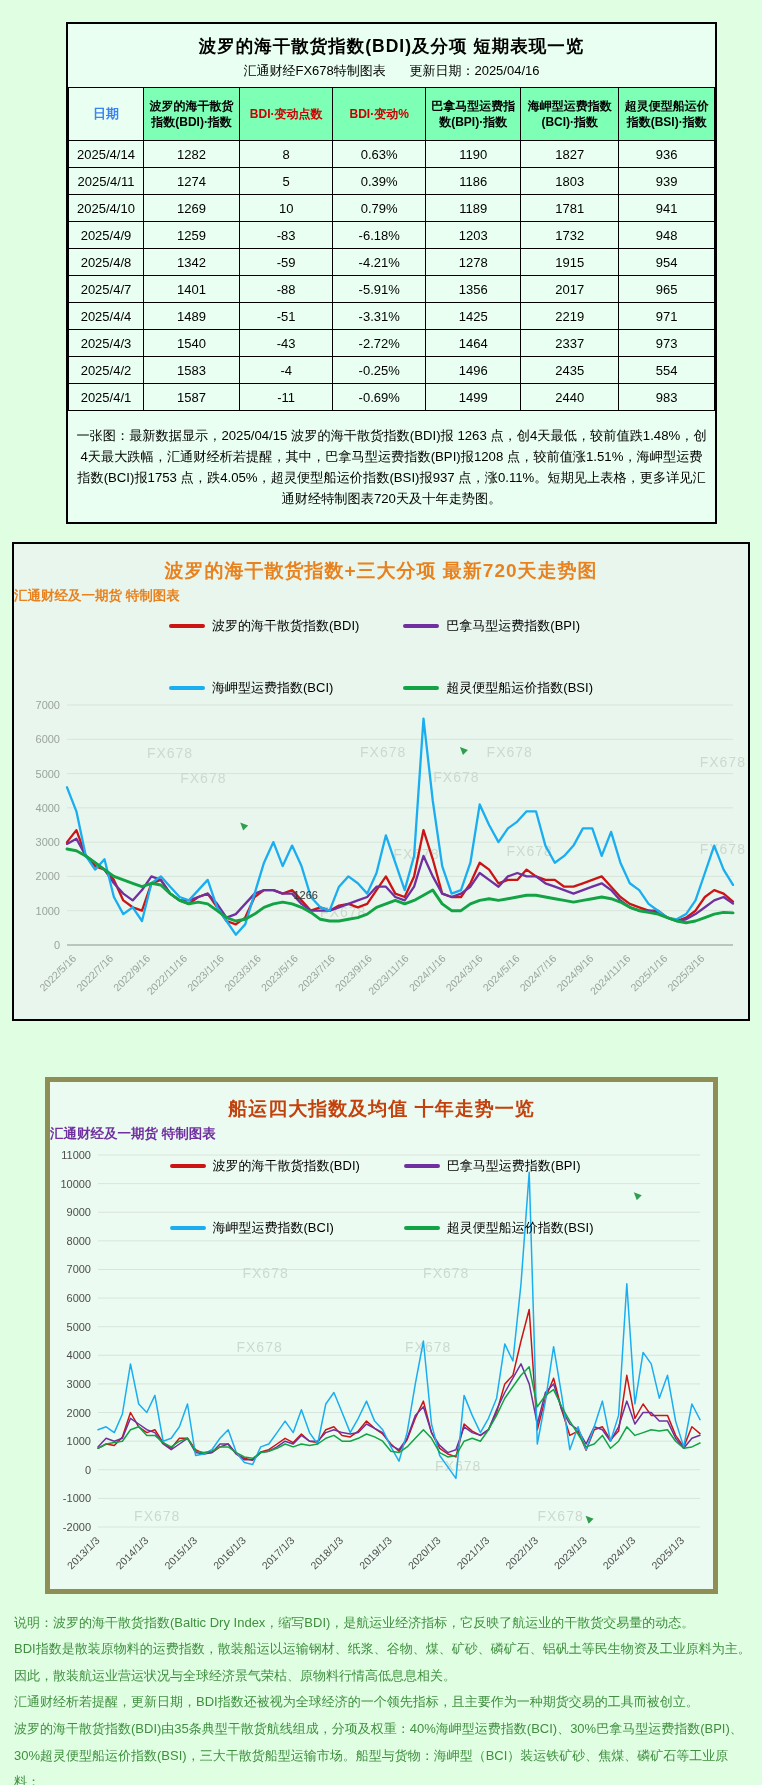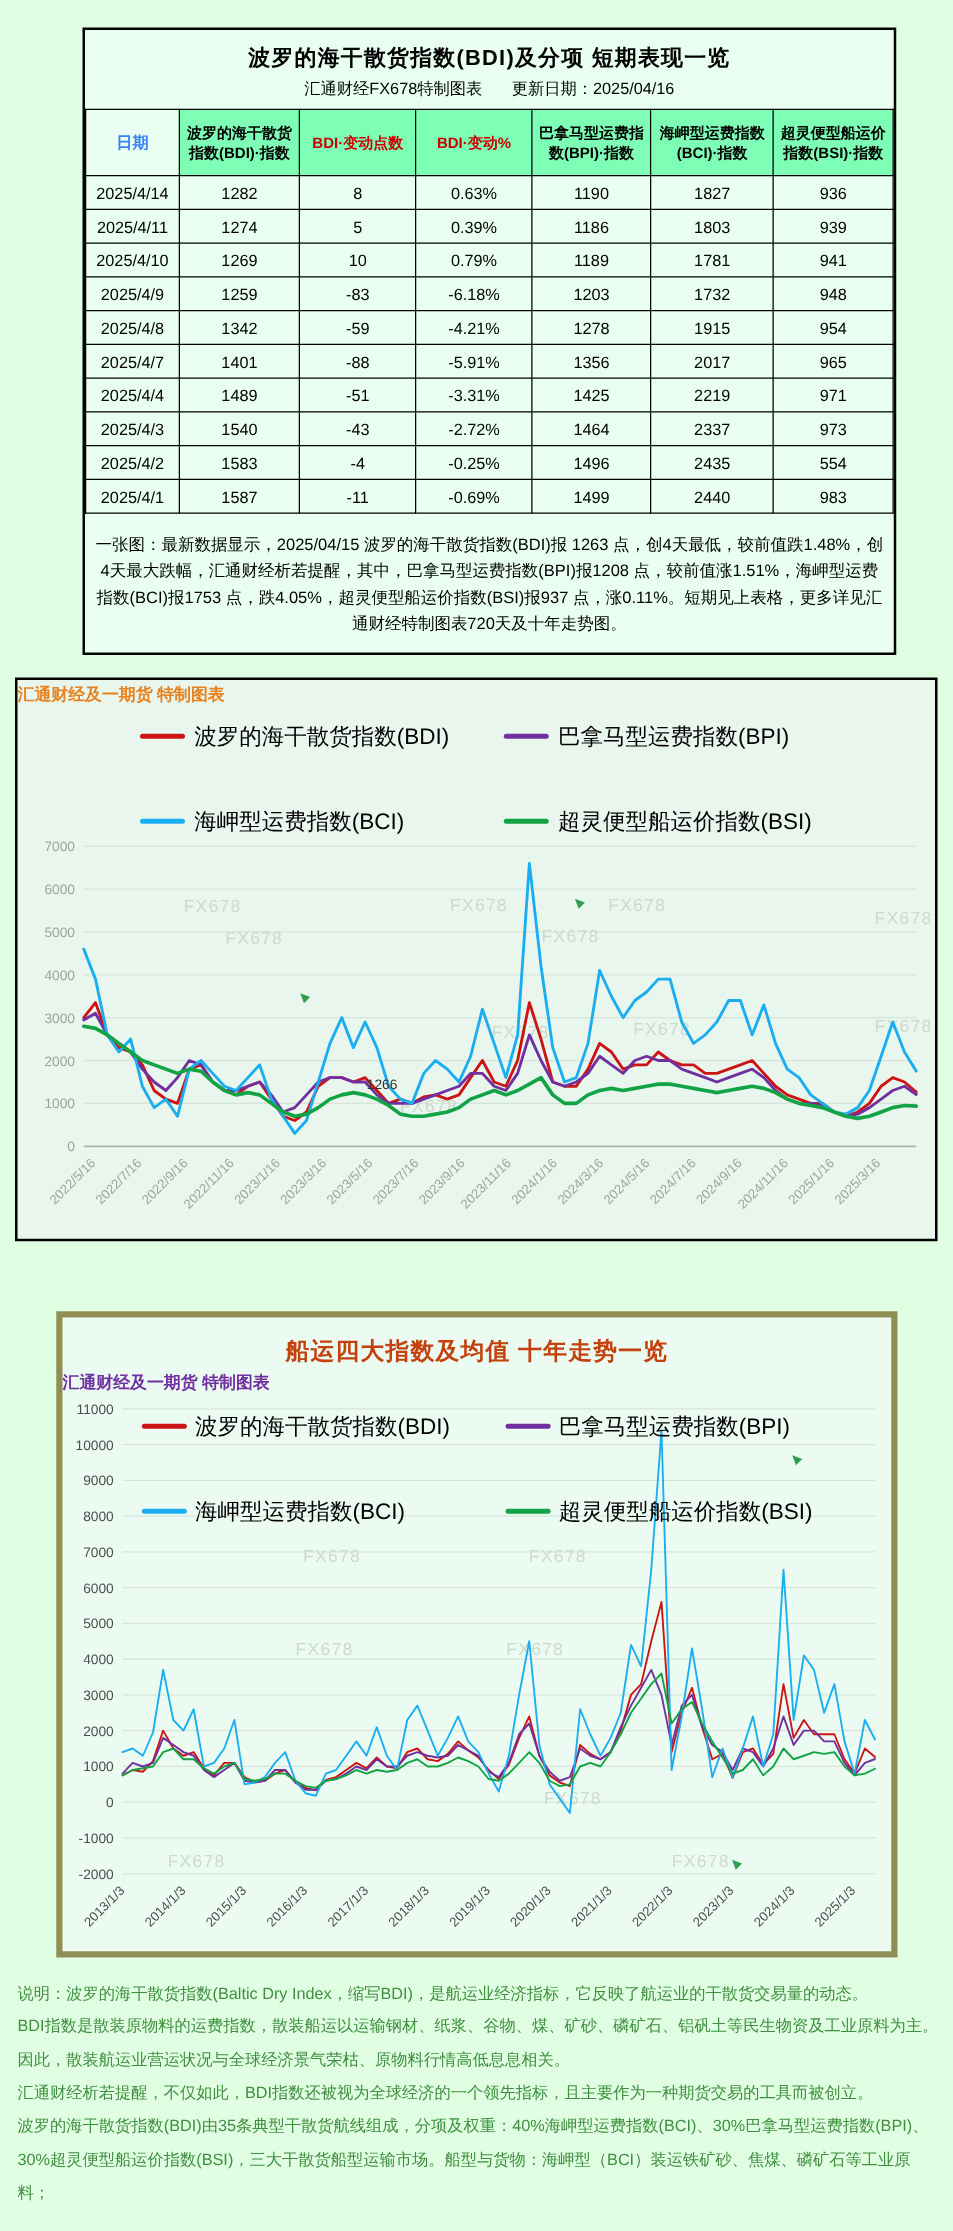--- a/index.html
+++ b/index.html
@@ -23,21 +23,21 @@
   .tbl thead th{background:#7dffb5;font-weight:bold;font-size:12px;height:48px;line-height:1.35;}
   .tbl thead th.datecol{background:#e9fff1;font-size:13px;}
   .tbl tbody td{font-size:13px;height:22px;background:#e9fff1;}
   .tbl tbody tr.latest td{font-weight:bold;font-size:13.5px;height:26px;}
   .tb-note{padding:14px 6px 12px;font-size:13.2px;line-height:1.6;text-align:center;}
   
   .chart-box{border:2px solid #000;background:#e9f6ee;margin:18px 12px 0 12px;padding-bottom:4px;}
   .chart-box.olive{border:5px solid #8f8f55;background:#ecfbf2;margin:56px 44px 0 45px;}
   .c-title{text-align:center;font-weight:bold;font-size:19px;padding-top:14px;letter-spacing:1px;}
   .c-sub{text-align:left;font-weight:bold;font-size:13.5px;padding:3px 0 4px;}
-  .legend{display:grid;grid-template-columns:auto auto;column-gap:95px;row-gap:5px;width:max-content;margin:8px auto 0;font-size:18px;gap:44px;}
+  .legend{display:grid;grid-template-columns:auto auto;column-gap:95px;row-gap:5px;width:max-content;margin:8px auto 0;font-size:13px;gap:44px;}
   .lg-item{display:flex;align-items:center;gap:7px;white-space:nowrap;}
   .sw{width:36px;height:4px;display:inline-block;border-radius:2px;}
   .svg-wrap{position:relative;width:max-content;margin:0 auto;}
   .legend.overlay{position:absolute;left:50%;transform:translateX(-50%);top:10px;margin:0;z-index:3;}
   svg{display:block;}
   .grid{stroke:#d8e4da;stroke-width:1;}
   .grid.axis{stroke:#a9b6ab;stroke-width:1.4;}
   .ylab{font-size:11px;}
   .xlab{font-size:10.5px;}
   .wm{font-size:14px;fill:#c9d6ca;opacity:.9;letter-spacing:1px;}
@@ -166,20 +166,21 @@
           <td>1499</td>
           <td>2440</td>
           <td>983</td>
         </tr>
       </tbody>
   </table>
   <div class="tb-note">一张图：最新数据显示，2025/04/15 波罗的海干散货指数(BDI)报 1263 点，创4天最低，较前值跌1.48%，创4天最大跌幅，汇通财经析若提醒，其中，巴拿马型运费指数(BPI)报1208 点，较前值涨1.51%，海岬型运费指数(BCI)报1753 点，跌4.05%，超灵便型船运价指数(BSI)报937 点，涨0.11%。短期见上表格，更多详见汇通财经特制图表720天及十年走势图。</div>
 </div>
 
 <div class="chart-box">
+  <div class="c-title" style="color: rgb(232, 130, 30);">波罗的海干散货指数+三大分项 最新720天走势图</div>
   <div class="c-sub" style="color: rgb(232, 130, 30);">汇通财经及一期货 特制图表</div>
   <div class="legend">
       <span class="lg-item">
         <span class="sw" style="background: rgb(204, 20, 20);"></span>
         <span>波罗的海干散货指数(BDI)</span>
       </span>
       <span class="lg-item">
         <span class="sw" style="background: rgb(112, 48, 160);"></span>
         <span>巴拿马型运费指数(BPI)</span>
       </span>
@@ -327,17 +328,17 @@
         <path d="M 581.78 45.2 l 8 3 l -5 5 z" fill="#2f9e4e"></path>
         <path d="M 533.62 368.84 l 8 3 l -5 5 z" fill="#2f9e4e"></path>
       </svg>
   </div>
 </div>
 
 <div class="desc" style="color: rgb(63, 143, 63);">
   <div>说明：波罗的海干散货指数(Baltic Dry Index，缩写BDI)，是航运业经济指标，它反映了航运业的干散货交易量的动态。</div>
   <div>BDI指数是散装原物料的运费指数，散装船运以运输钢材、纸浆、谷物、煤、矿砂、磷矿石、铝矾土等民生物资及工业原料为主。</div>
   <div>因此，散装航运业营运状况与全球经济景气荣枯、原物料行情高低息息相关。</div>
-  <div>汇通财经析若提醒，不仅如此，BDI指数还被视为全球经济的一个领先指标，且主要作为一种期货交易的工具而被创立。</div>
+  <div>汇通财经析若提醒，更新日期，BDI指数还被视为全球经济的一个领先指标，且主要作为一种期货交易的工具而被创立。</div>
   <div>波罗的海干散货指数(BDI)由35条典型干散货航线组成，分项及权重：40%海岬型运费指数(BCI)、30%巴拿马型运费指数(BPI)、</div>
   <div>30%超灵便型船运价指数(BSI)，三大干散货船型运输市场。船型与货物：海岬型（BCI）装运铁矿砂、焦煤、磷矿石等工业原料；</div>
 
 </div>
 
 </body></html>

